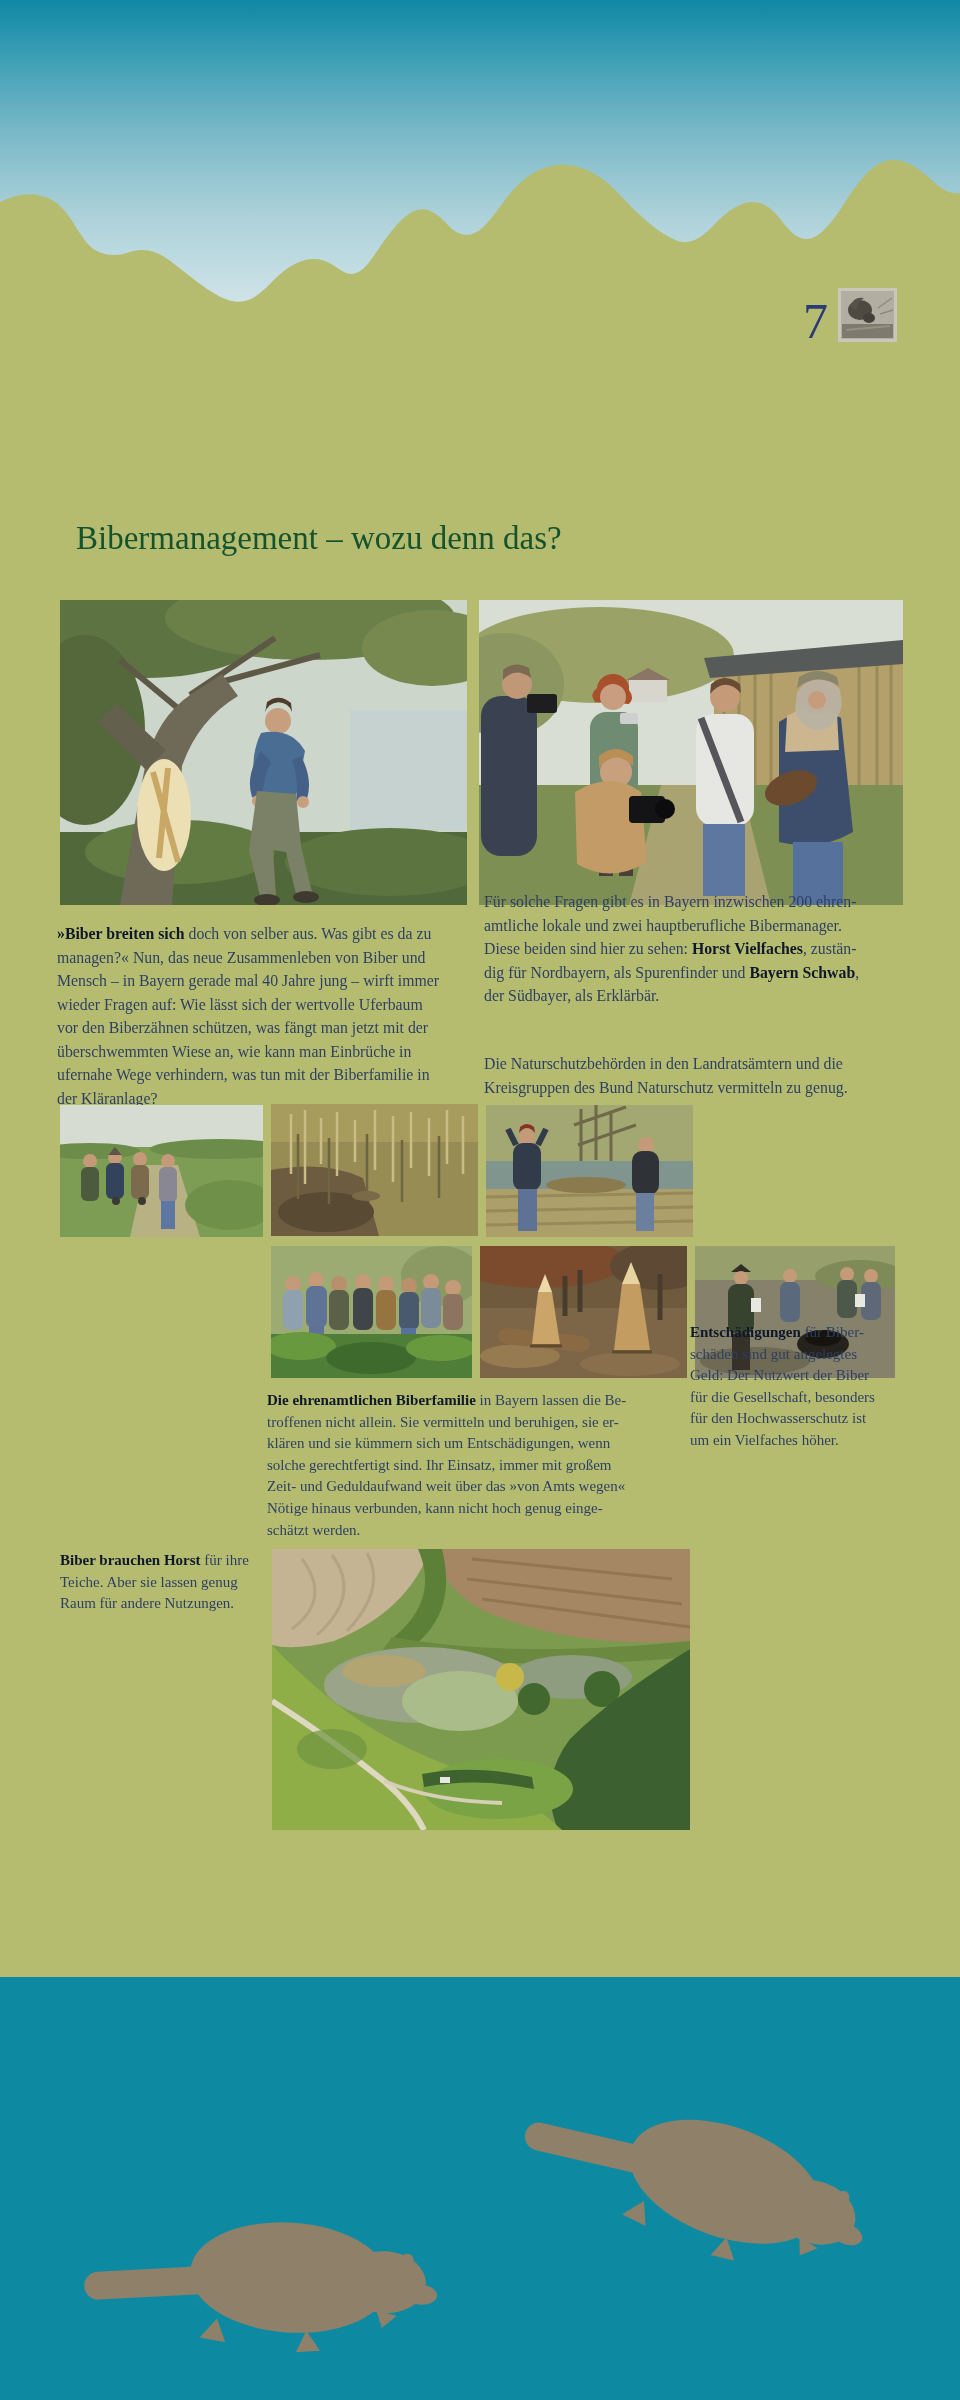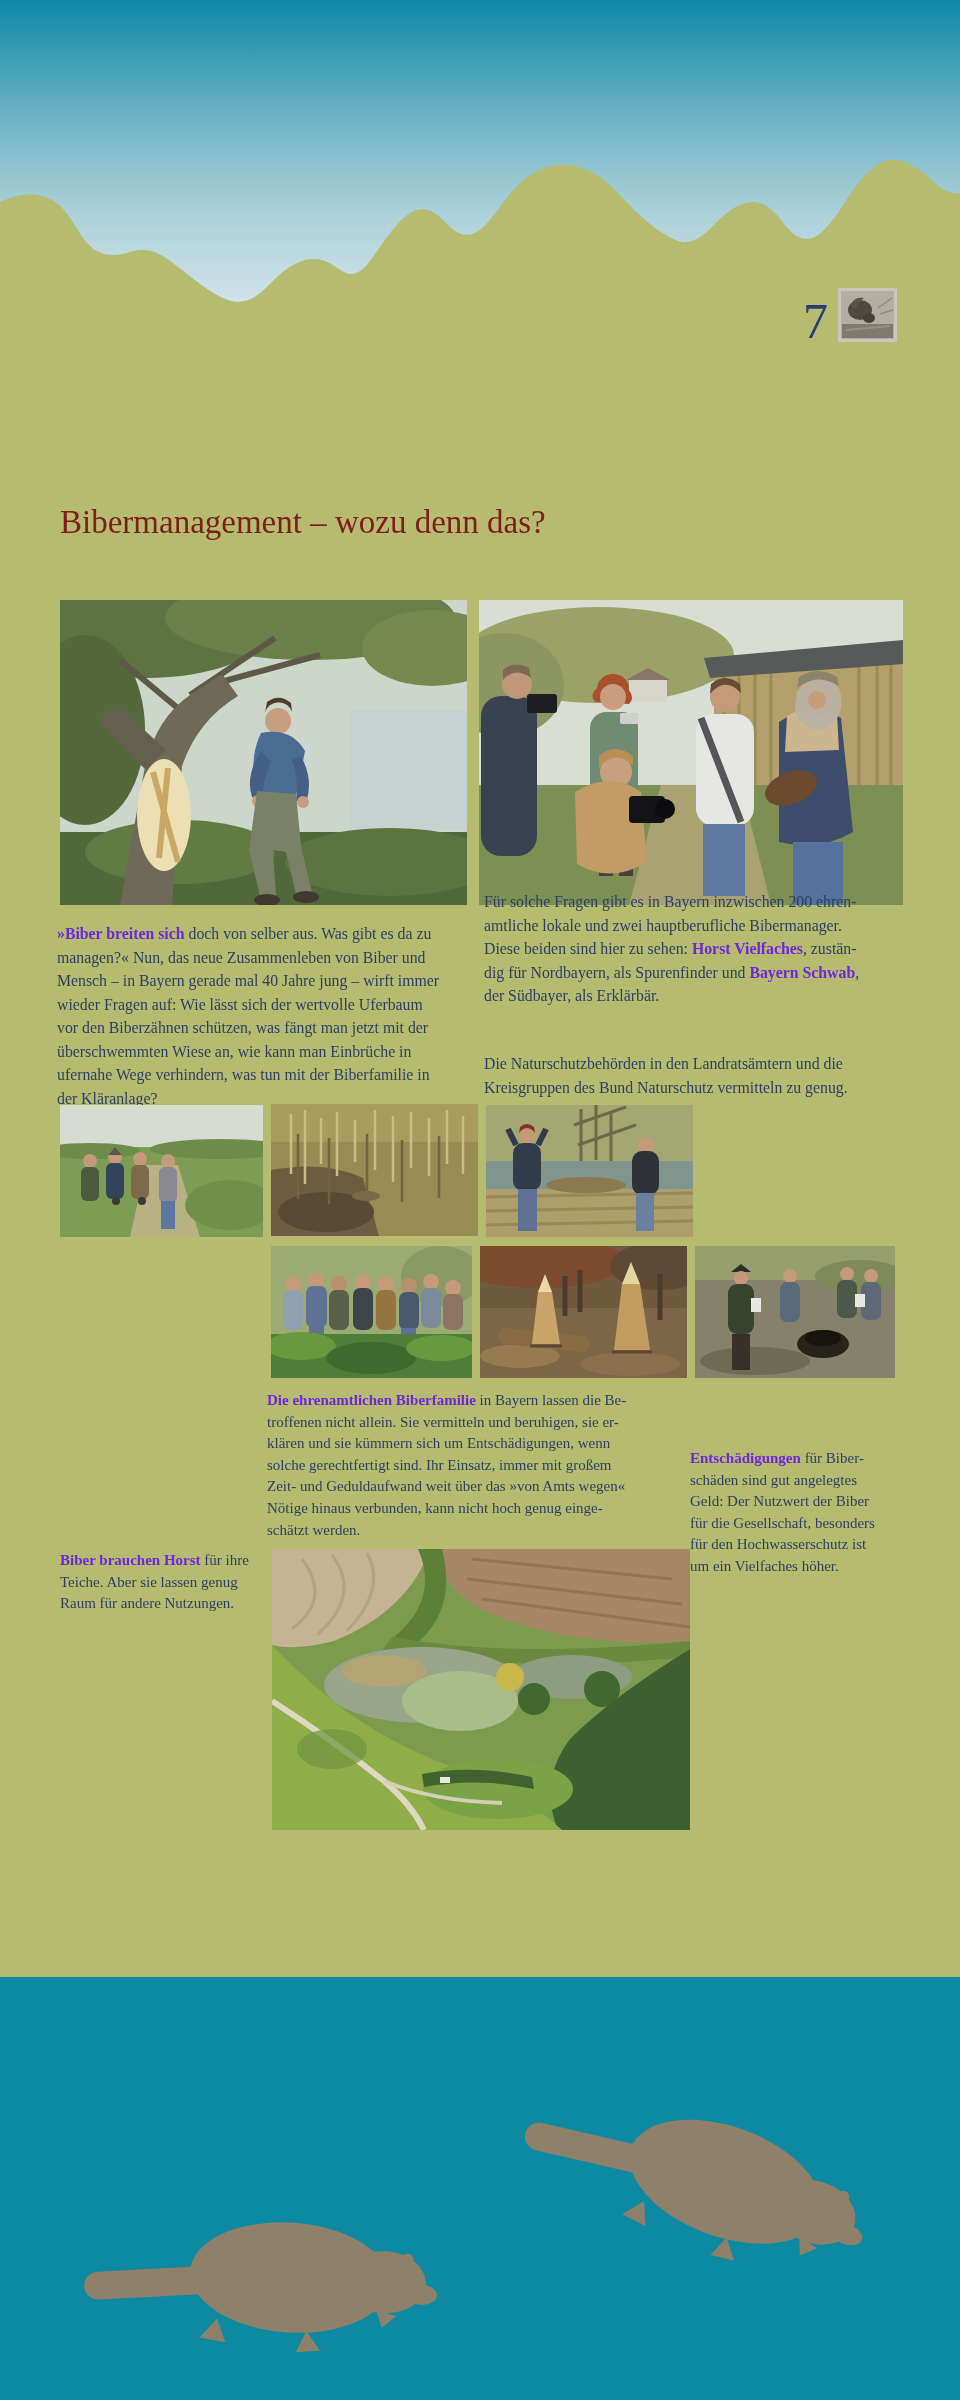--- a/index.html
+++ b/index.html
@@ -8,27 +8,27 @@
     background:#b5bc70;overflow:hidden;
     font-family:"Liberation Serif","DejaVu Serif",serif;
   }
   .abs{position:absolute;}
   .sky{left:0;top:0;width:960px;height:420px;
     background:linear-gradient(to bottom,#0f88a5 0%,#3d9fb5 14%,#7bb9c8 32%,#aed2da 52%,#cfe3e8 72%,#e2edee 100%);}
   .clouds{left:0;top:0;}
   .pageno{left:768px;top:296px;width:60px;text-align:right;
     font-size:50px;line-height:1;color:#2c3a75;}
   .stamp{left:838px;top:288px;width:59px;height:54px;}
-  .title{left:60px;top:503px;font-size:33px;line-height:1.2;color:#7f1d1d;font-weight:normal;margin:0;}
+  .title{left:60px;top:503px;font-size:33px;line-height:1.2;color:#14532d;font-weight:normal;margin:16px;}
   .photo{display:block;}
   .photo svg{display:block;}
   .txt{color:#2e3f63;white-space:pre;}
   .intro{font-size:15.8px;line-height:23.5px;}
   .cap{font-size:15px;line-height:21.6px;}
-  .txt b{font-weight:bold;color:#6d28d9;}
+  .txt b{font-weight:bold;color:#0f172a;}
   .band{left:0;top:1977px;width:960px;height:423px;background:#0d8aa1;}
 </style>
 </head>
 <body>
 
 <div class="page">
 
   <div class="abs sky"></div>
 
   <svg class="abs clouds" width="960" height="420" viewBox="0 0 960 420">
@@ -267,21 +267,21 @@
     </svg>
   </div>
 
   <div class="abs txt cap" style="left:267px;top:1390px"><b>Die ehrenamtlichen Biberfamilie</b> in Bayern lassen die Be-
 troffenen nicht allein. Sie vermitteln und beruhigen, sie er-
 klären und sie kümmern sich um Entschädigungen, wenn
 solche gerechtfertigt sind. Ihr Einsatz, immer mit großem
 Zeit- und Geduldaufwand weit über das »von Amts wegen«
 Nötige hinaus verbunden, kann nicht hoch genug einge-
 schätzt werden.</div>
-  <div class="abs txt cap" style="left:690px;top:1448px"><b>Entschädigungen</b> für Biber-
+  <div class="abs txt cap" style="left:690px;top:1322px"><b>Entschädigungen</b> für Biber-
 schäden sind gut angelegtes
 Geld: Der Nutzwert der Biber
 für die Gesellschaft, besonders
 für den Hochwasserschutz ist
 um ein Vielfaches höher.</div>
   <div class="abs txt cap" style="left:60px;top:1550px"><b>Biber brauchen Horst</b> für ihre
 Teiche. Aber sie lassen genug
 Raum für andere Nutzungen.</div>
 
   <div class="abs photo" style="left:272px;top:1549px" title="Luftbild Biberrevier mit Teich und Feldern">

